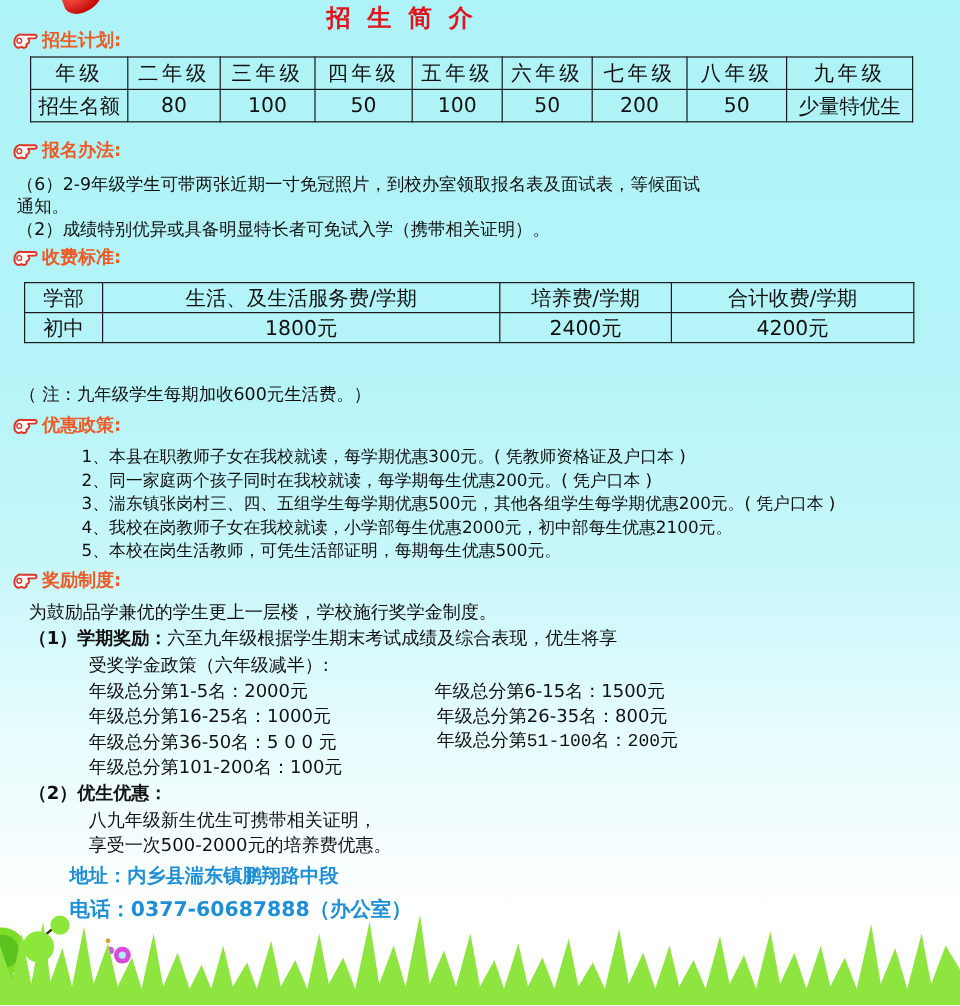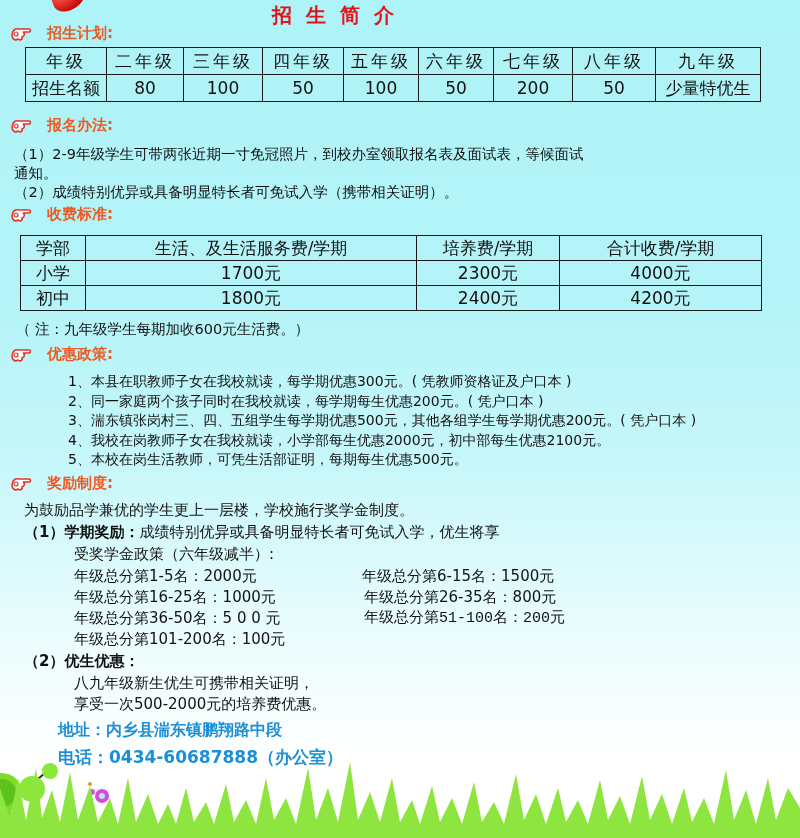--- a/index.html
+++ b/index.html
@@ -18,21 +18,21 @@
     border-radius: 0 0 60% 40%;
     transform: rotate(-20deg);
   }
 
   .main-title {
     left: 272px; top: 2px; font-size: 20px; font-weight: bold;
     color: #e3131b; letter-spacing: 14px;
     font-family: Liberation Sans, sans-serif;
   }
 
-  .sec-head { display: flex; align-items: center; gap: 15px; }
+  .sec-head { display: flex; align-items: center; gap: 3px; }
   .sec-icon {
     width: 22px; height: 16px; position: relative;
   }
   .sec-icon svg { display: block; }
   .sec-label {
     font-size: 15px; font-weight: bold; color: #ee5a24;
     font-family: "DejaVu Sans", sans-serif;
   }
 
   table.grid { border-collapse: collapse; position: absolute; }
@@ -105,21 +105,21 @@
 <div class="abs sec-head" style="left:10px; top:116px;">
   <span class="sec-icon">
     <svg width="22" height="16" viewBox="0 0 22 16">
         <path d="M2 9 C2 4 6 2 9 3 L19 3 C21 3 21 6 19 6 L13 6 C15 7 15 10 12 11 C13 13 10 15 8 13 C5 15 2 13 2 9 Z" fill="#fff" stroke="#e0342a" stroke-width="1.6"></path>
         <circle cx="6" cy="8" r="2" fill="none" stroke="#e0342a" stroke-width="1.2"></circle>
       </svg>
   </span>
   <span class="sec-label">报名办法:</span>
 </div>
 <div class="abs body-text" style="left:14px; top:145px; width:760px;">
-  <div style="white-space:nowrap">（1）2-9年级学生可带两张近期一寸免冠照片，到校办室领取报名表及面试表，等候面试</div>
+  <div style="white-space:nowrap">（6）2-9年级学生可带两张近期一寸免冠照片，到校办室领取报名表及面试表，等候面试</div>
   <div>通知。</div>
   <div style="white-space:nowrap">（2）成绩特别优异或具备明显特长者可免试入学（携带相关证明）。</div>
 </div>
 
 <div class="abs sec-head" style="left:10px; top:205px;">
   <span class="sec-icon">
     <svg width="22" height="16" viewBox="0 0 22 16">
         <path d="M2 9 C2 4 6 2 9 3 L19 3 C21 3 21 6 19 6 L13 6 C15 7 15 10 12 11 C13 13 10 15 8 13 C5 15 2 13 2 9 Z" fill="#fff" stroke="#e0342a" stroke-width="1.6"></path>
         <circle cx="6" cy="8" r="2" fill="none" stroke="#e0342a" stroke-width="1.2"></circle>
       </svg>
@@ -129,26 +129,20 @@
 
 <table class="grid fee-table" style="left:20px; top:235px; width:742px;">
   <tbody>
       <tr>
     <td style="width:64px">学部</td>
     <td style="width:330px">生活、及生活服务费/学期</td>
     <td style="width:142px">培养费/学期</td>
     <td>合计收费/学期</td>
   </tr>
   <tr>
-    <td>小学</td>
-    <td>1700元</td>
-    <td>2300元</td>
-    <td>4000元</td>
-  </tr>
-  <tr>
     <td>初中</td>
     <td>1800元</td>
     <td>2400元</td>
     <td>4200元</td>
   </tr>
 </tbody>
   </table>
 
 <div class="abs body-text" style="left:16px; top:320px; white-space:nowrap;">（ 注：九年级学生每期加收600元生活费。）</div>
 
@@ -175,40 +169,40 @@
         <path d="M2 9 C2 4 6 2 9 3 L19 3 C21 3 21 6 19 6 L13 6 C15 7 15 10 12 11 C13 13 10 15 8 13 C5 15 2 13 2 9 Z" fill="#fff" stroke="#e0342a" stroke-width="1.6"></path>
         <circle cx="6" cy="8" r="2" fill="none" stroke="#e0342a" stroke-width="1.2"></circle>
       </svg>
   </span>
   <span class="sec-label">奖励制度:</span>
 </div>
 
 <div class="abs reward" style="left:24px; top:500px;">为鼓励品学兼优的学生更上一层楼，学校施行奖学金制度。</div>
 
 <div class="abs reward" style="left:24px; top:522px;">
-  <b>（1）</b><b>学期奖励：</b><span>成绩特别优异或具备明显特长者可免试入学，优生将享</span>
+  <b>（1）</b><b>学期奖励：</b><span>六至九年级根据学生期末考试成绩及综合表现，优生将享</span>
 </div>
 <div class="abs reward" style="left:74px; top:544px;">受奖学金政策（六年级减半）:</div>
 
 <div class="abs reward" style="left:74px; top:566px;">年级总分第1-5名：2000元</div>
 <div class="abs reward" style="left:362px; top:566px;">年级总分第6-15名：1500元</div>
 <div class="abs reward" style="left:74px; top:587px;">年级总分第16-25名：1000元</div>
 <div class="abs reward" style="left:364px; top:587px;">年级总分第26-35名：800元</div>
 <div class="abs reward" style="left:74px; top:608px;">年级总分第36-50名：5 0 0 元</div>
 <div class="abs reward" style="left:364px; top:608px;font-family:Liberation Mono, monospace;">年级总分第51-100名：200元</div>
 <div class="abs reward" style="left:74px; top:629px;">年级总分第101-200名：100元</div>
 
 <div class="abs reward" style="left:24px; top:651px;">
   <b>（2）</b><b>优生优惠：</b>
 </div>
 <div class="abs reward" style="left:74px; top:673px;">八九年级新生优生可携带相关证明，</div>
 <div class="abs reward" style="left:74px; top:694px;">享受一次500-2000元的培养费优惠。</div>
 
 <div class="abs contact" style="left:58px; top:720px;">地址：内乡县湍东镇鹏翔路中段</div>
-<div class="abs contact" style="left:58px; top:746px; font-size:17px;">电话：0434-60687888（办公室）</div>
+<div class="abs contact" style="left:58px; top:746px; font-size:17px;">电话：0377-60687888（办公室）</div>
 
 <svg class="abs tree" viewBox="0 0 90 90">
   <path d="M5 60 L45 45 L65 28" stroke="#3a2a1a" stroke-width="2" fill="none"></path>
   <circle cx="22" cy="48" r="20" fill="#7fdc2a"></circle>
   <circle cx="22" cy="48" r="14" fill="#5cc21e"></circle>
   <circle cx="52" cy="44" r="13" fill="#8be83a"></circle>
   <circle cx="70" cy="26" r="8" fill="#8be83a"></circle>
   <circle cx="15" cy="75" r="18" fill="#7fdc2a"></circle>
 </svg>
 <svg class="abs" style="left:84px; top:778px;" width="36" height="36" viewBox="0 0 36 36">

